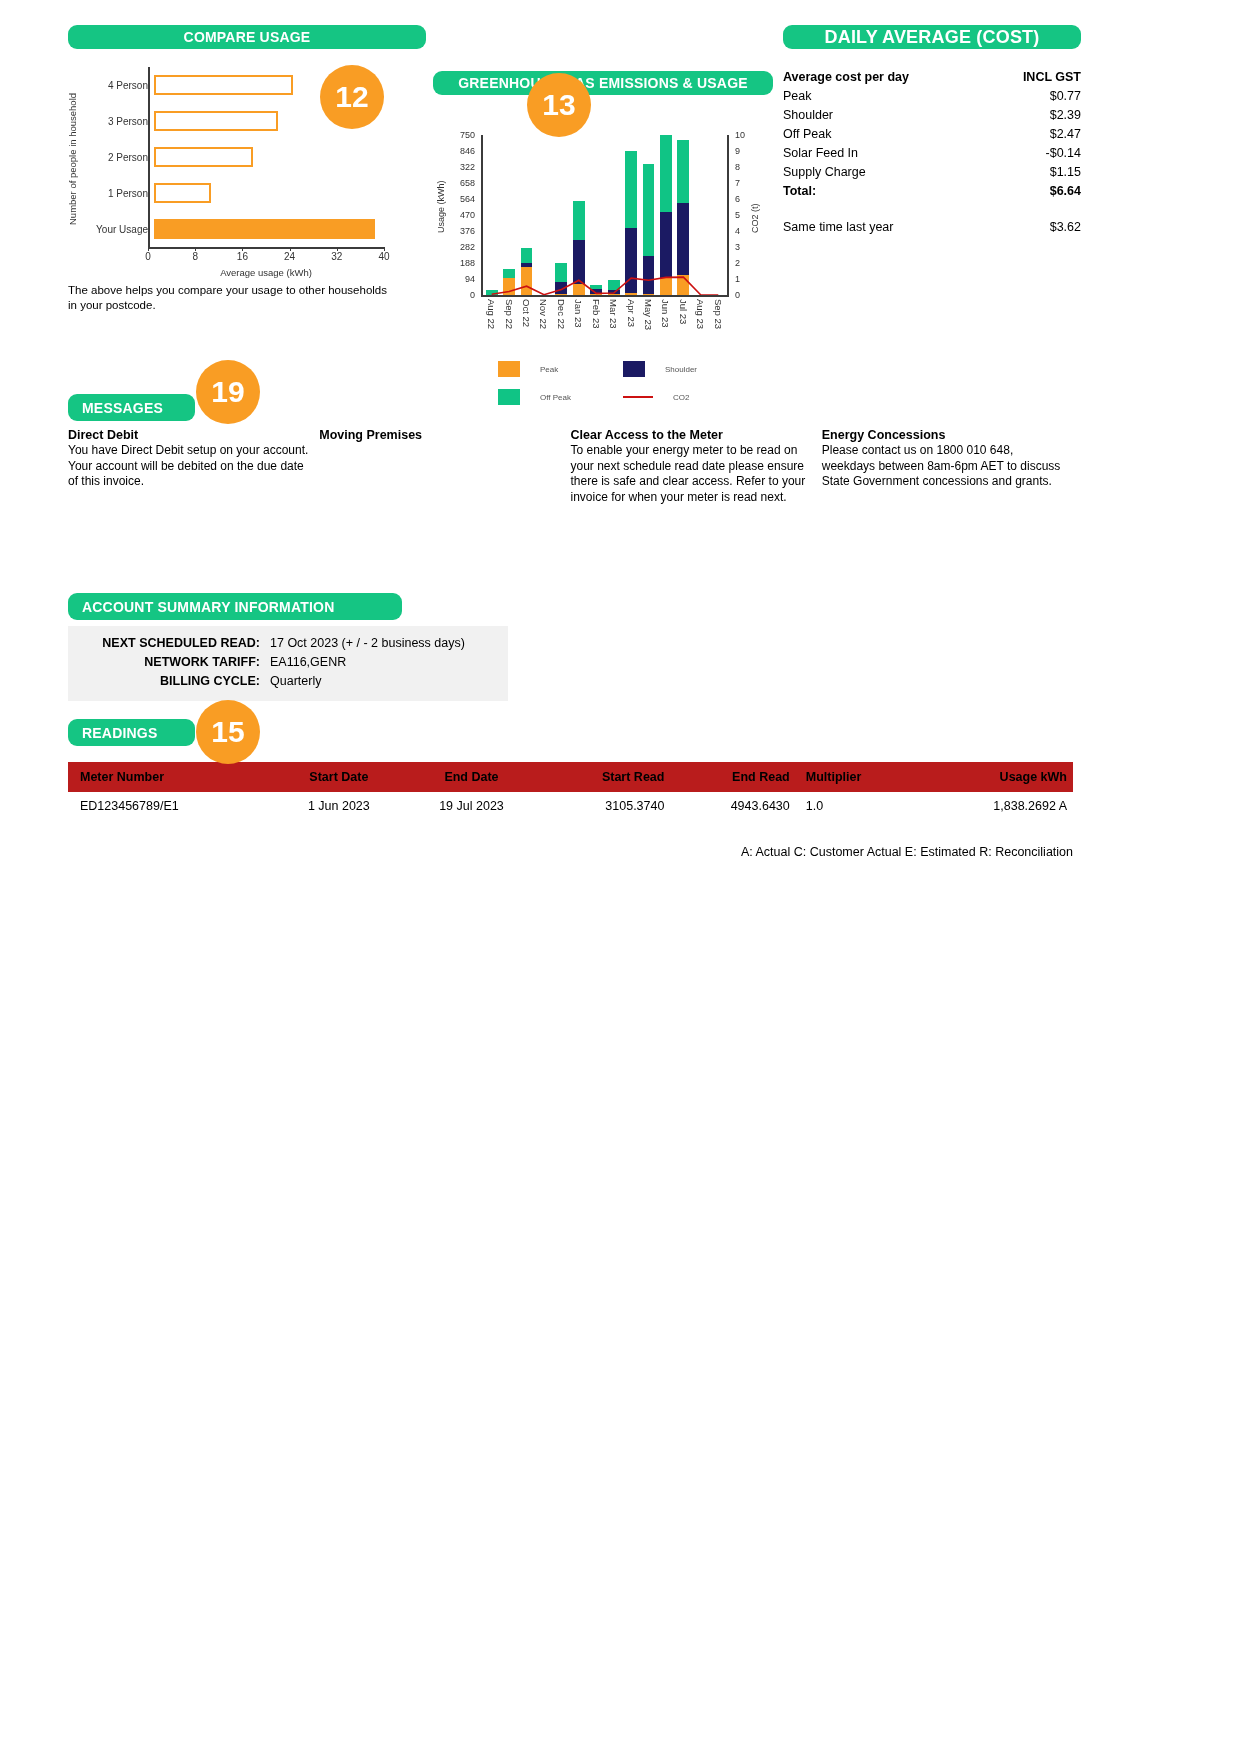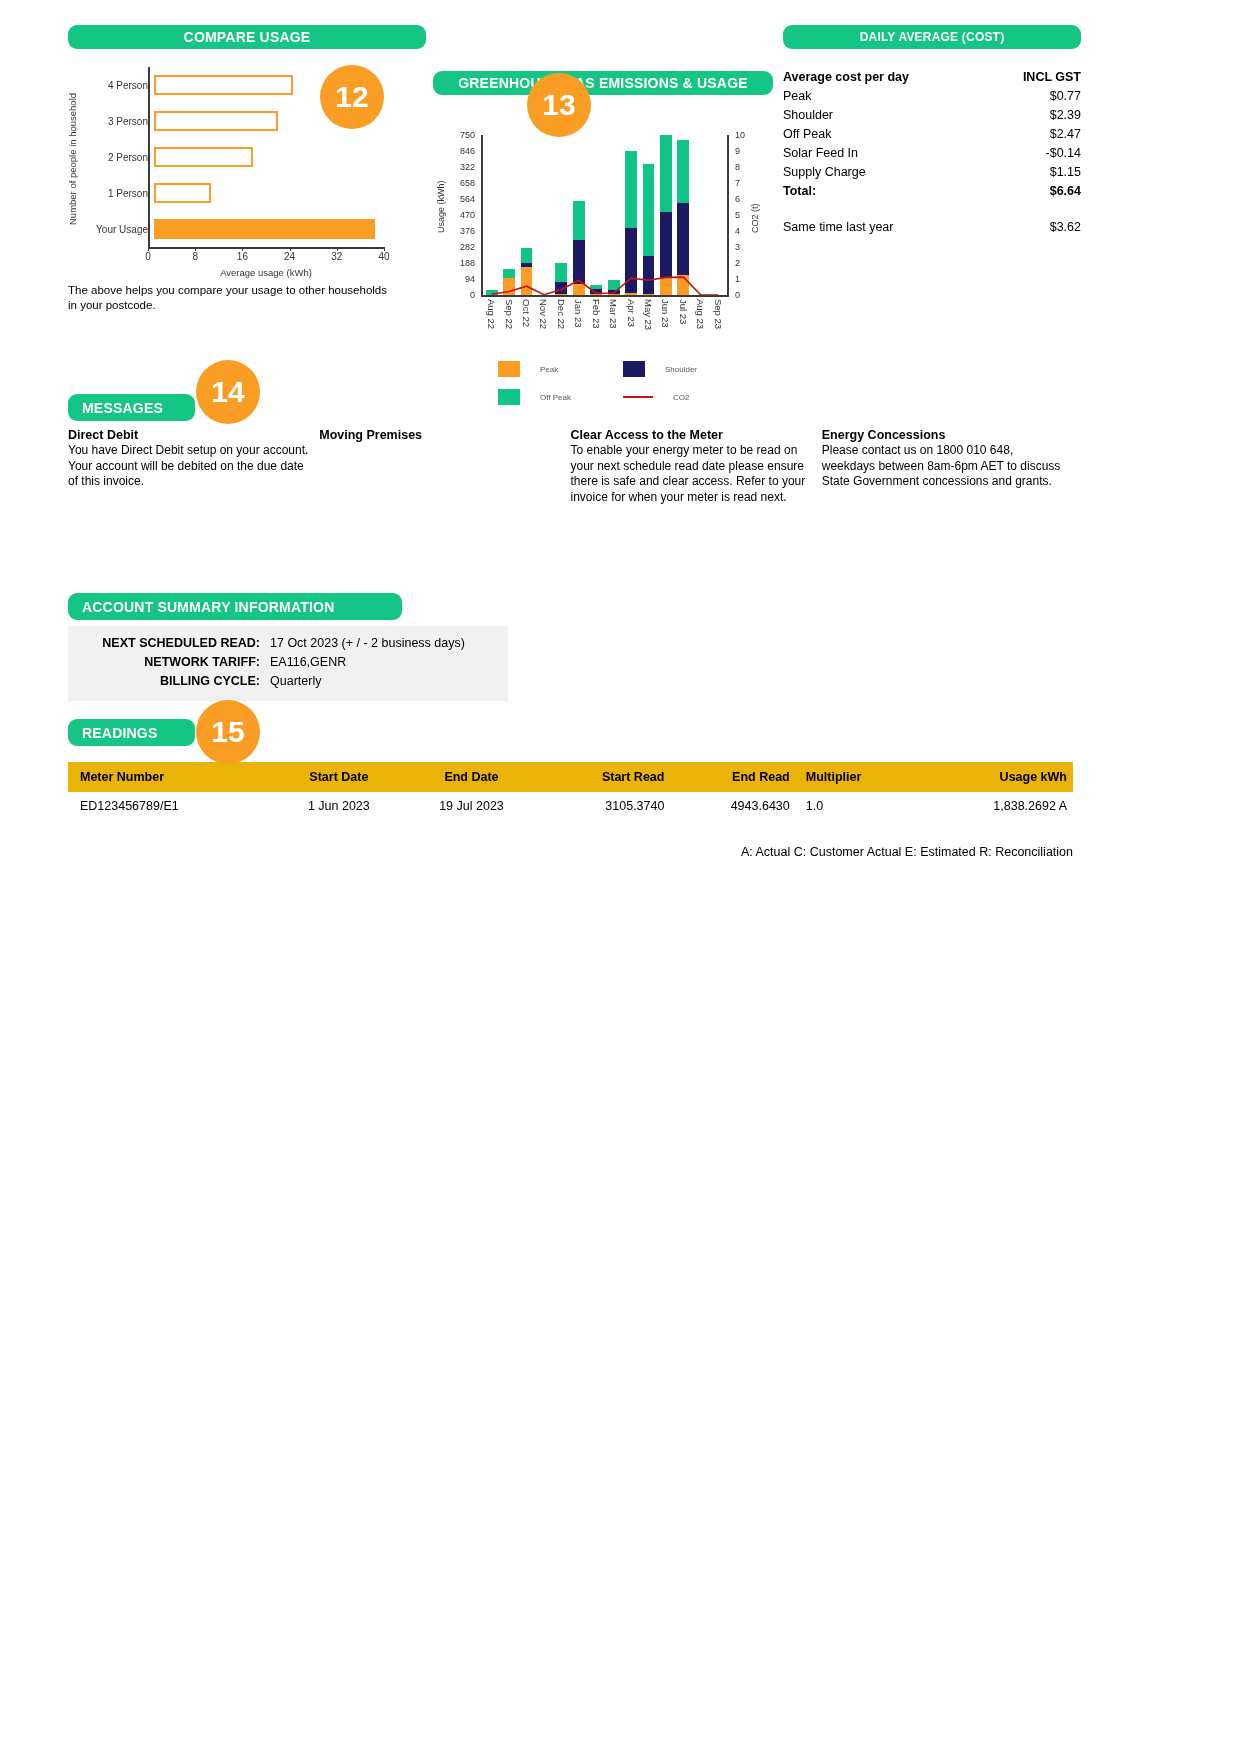--- a/index.html
+++ b/index.html
@@ -85,21 +85,21 @@
   }
   .ghg-legend{position:absolute;left:65px;top:290px;width:250px;
     display:grid;grid-template-columns:1fr 1fr;row-gap:12px;align-items:center;}
   .lg-item{display:flex;align-items:center;gap:0;}
   .lg-sw{width:22px;height:16px;}
   .lg-line{width:30px;height:0;border-top:2px solid #cc1111;}
   .lg-txt{font-size:8px;color:#555;margin-left:20px;}
 
   
   #daily-panel{position:absolute;left:783px;top:25px;width:298px;}
-  #daily-header{height:24px;font-size:12px;}
+  #daily-header{height:24px;font-size:18px;}
   .da-table{margin-top:18px;width:100%;border-collapse:collapse;}
   .da-table td{font-size:12.5px;padding:1.5px 0;color:#000;line-height:16px;}
   .da-table td.val{text-align:right;}
   .da-bold{font-weight:bold;}
   .da-gap td{height:14px;}
 
   
   #messages-header{position:absolute;left:68px;top:394px;width:113px;height:27px;font-size:14px;}
   .msgs{position:absolute;left:68px;top:428px;width:1005px;display:flex;gap:0;}
   .msg{width:246px;margin-right:8px;}
@@ -110,21 +110,21 @@
   #acct-header{position:absolute;left:68px;top:593px;width:320px;height:27px;font-size:14px;}
   #acct-box{position:absolute;left:68px;top:626px;width:440px;background:#f1f1f1;padding:8px 0 10px 0;}
   .acct-row{display:flex;font-size:12.5px;line-height:19px;}
   .acct-k{width:192px;text-align:right;font-weight:bold;padding-right:10px;}
   .acct-v{flex:1;}
 
   
   #readings-header{position:absolute;left:68px;top:719px;width:113px;height:27px;font-size:14px;}
   #readings-table{position:absolute;left:68px;top:762px;width:1005px;border-collapse:collapse;}
   #readings-table th{
-    background:#eab308;font-size:12.5px;font-weight:bold;padding:8px 6px;text-align:right;
+    background:#b91c1c;font-size:12.5px;font-weight:bold;padding:8px 6px;text-align:right;
   }
   #readings-table th:first-child{text-align:left;padding-left:12px;}
   #readings-table td{font-size:12.5px;padding:7px 6px;text-align:right;}
   #readings-table td:first-child{text-align:left;padding-left:12px;}
   #readings-table th.c-start,#readings-table th.c-end{text-align:center;}
   #readings-table td.c-start,#readings-table td.c-end{text-align:center;}
   #readings-table th.c-mult,#readings-table td.c-mult{text-align:left;padding-left:10px;}
   #readings-legend{position:absolute;left:68px;top:845px;width:1005px;text-align:right;font-size:12.5px;}
 </style>
 </head>
@@ -388,21 +388,21 @@
           </tr>
           <tr>
             <td>Same time last year</td>
             <td class="val">$3.62</td>
           </tr>
         </tbody>
     </table>
   </div>
 
   <div class="pill pill-left" id="messages-header">MESSAGES</div>
-  <div class="step" style="left:196px;top:360px;width:64px;height:64px;">14</div>
+  <div class="step" style="left:196px;top:360px;width:64px;height:64px;">19</div>
   <div class="msgs" id="msgs">
       <div class="msg">
         <h4>Direct Debit</h4>
         <p>You have Direct Debit setup on your account. Your account will be debited on the due date of this invoice.</p>
       </div>
       <div class="msg">
         <h4>Moving Premises</h4>
       </div>
       <div class="msg">
         <h4>Clear Access to the Meter</h4>

